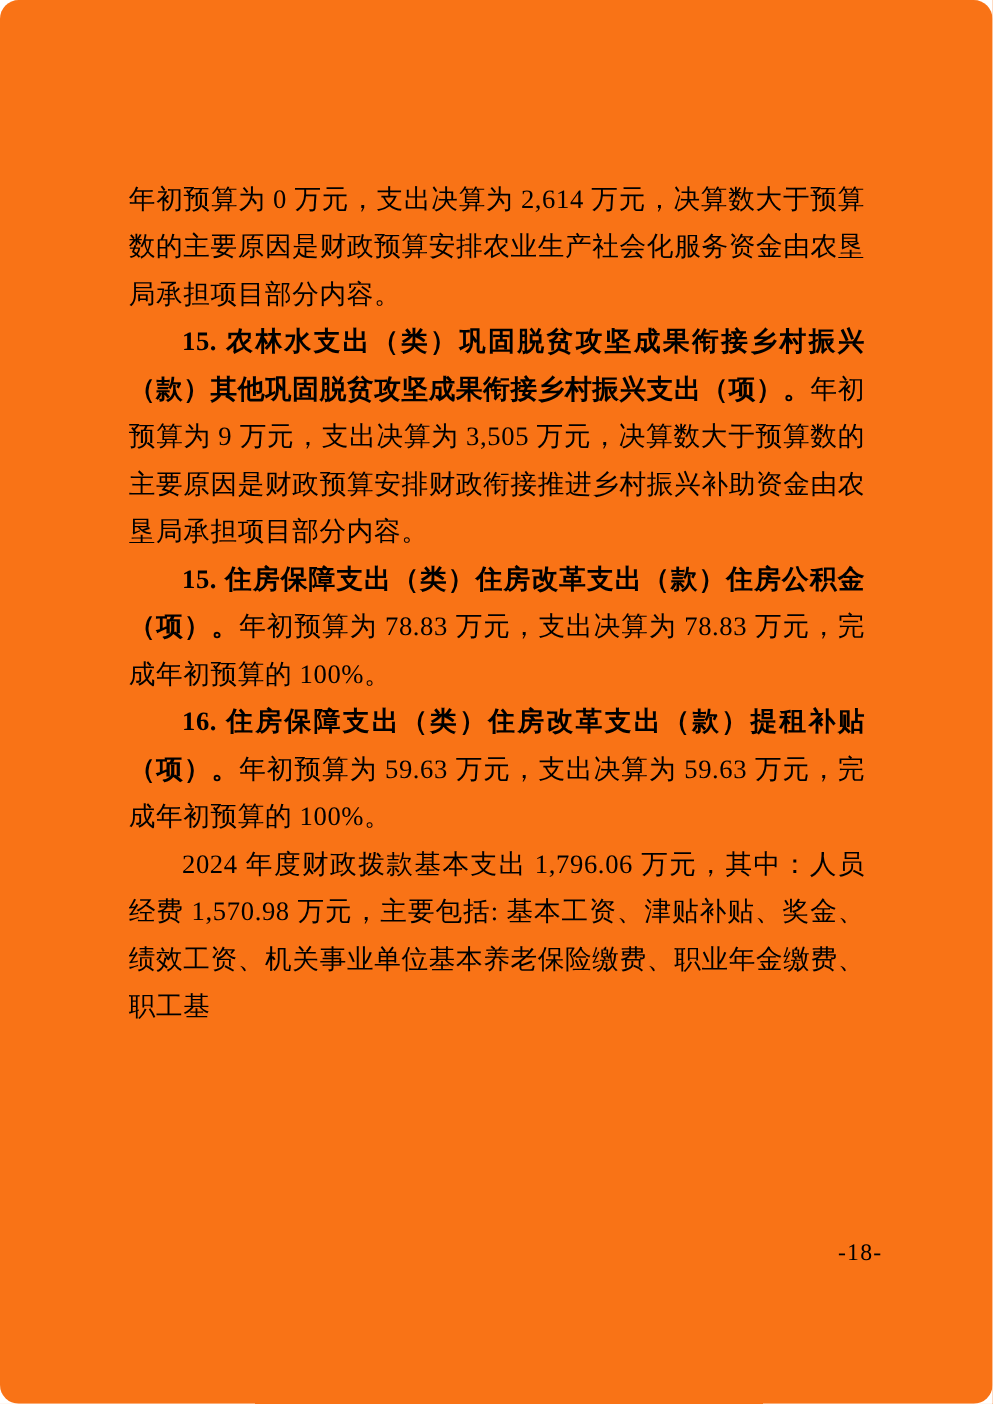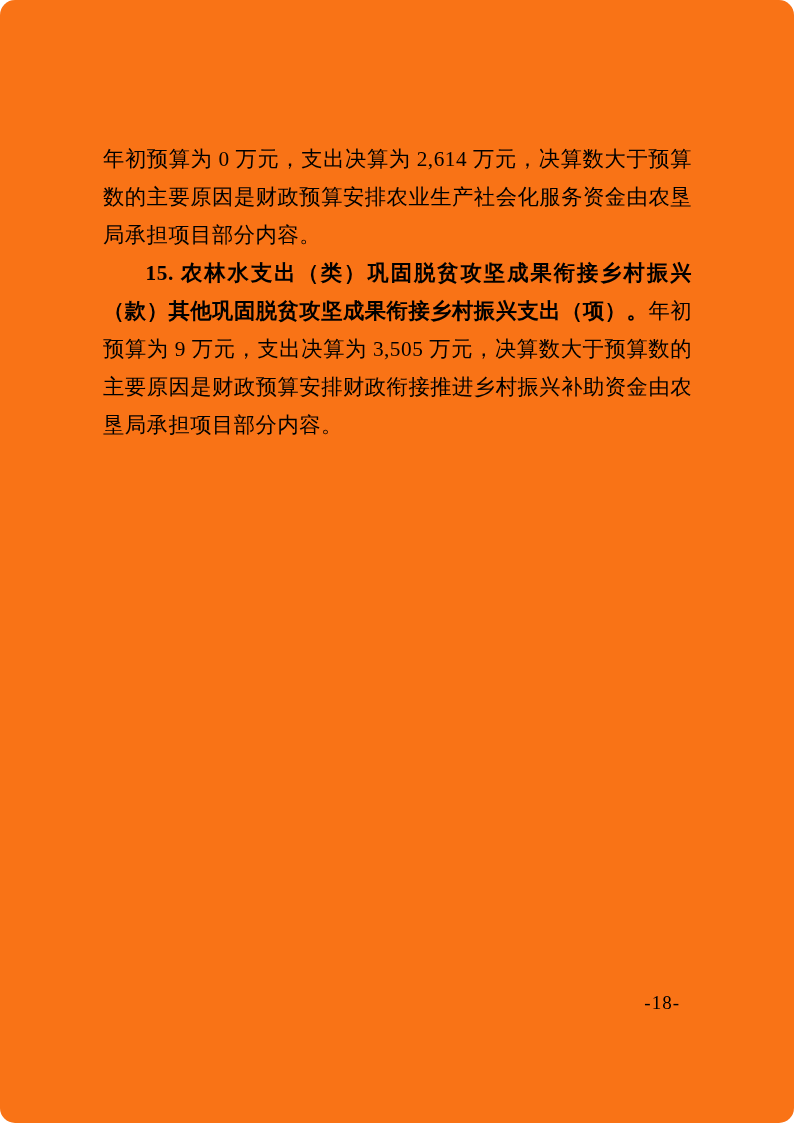--- a/index.html
+++ b/index.html
@@ -39,39 +39,42 @@
     font-weight: bold;
   }
   .section-heading {
     font-family: "Liberation Sans", "DejaVu Sans", sans-serif;
     font-weight: bold;
     text-indent: 2em;
   }
   .page-number {
     position: absolute;
     top: 992px;
-    right: 114px;
+    right: 88px;
     font-size: 19px;
     line-height: 22px;
     letter-spacing: 1px;
     font-family: "Liberation Serif", "DejaVu Serif", serif;
     color: #000000;
   }
 </style>
 </head>
 <body>
 
 <div class="page">
   <div class="content">
 
     <p>年初预算为 0 万元，支出决算为 2,614 万元，决算数大于预算数的主要原因是财政预算安排农业生产社会化服务资金由农垦局承担项目部分内容。</p>
 
 
     <p class="indent"><span class="lead">15. 农林水支出（类）巩固脱贫攻坚成果衔接乡村振兴（款）其他巩固脱贫攻坚成果衔接乡村振兴支出（项）。</span><span>年初预算为 9 万元，支出决算为 3,505 万元，决算数大于预算数的主要原因是财政预算安排财政衔接推进乡村振兴补助资金由农垦局承担项目部分内容。</span></p>
 
+    <p class="indent"><span class="lead">15. 住房保障支出（类）住房改革支出（款）住房公积金（项）。</span><span>年初预算为 78.83 万元，支出决算为 78.83 万元，完成年初预算的 100%。</span></p>
+
+    <p class="indent"><span class="lead">16. 住房保障支出（类）住房改革支出（款）提租补贴（项）。</span><span>年初预算为 59.63 万元，支出决算为 59.63 万元，完成年初预算的 100%。</span></p>
 
 
-
+    <p class="indent">2024 年度财政拨款基本支出 1,796.06 万元，其中：人员经费 1,570.98 万元，主要包括: 基本工资、津贴补贴、奖金、绩效工资、机关事业单位基本养老保险缴费、职业年金缴费、职工基</p>
 
   </div>
 
   <div class="page-number">-18-</div>
 </div>
 
 </body></html>

